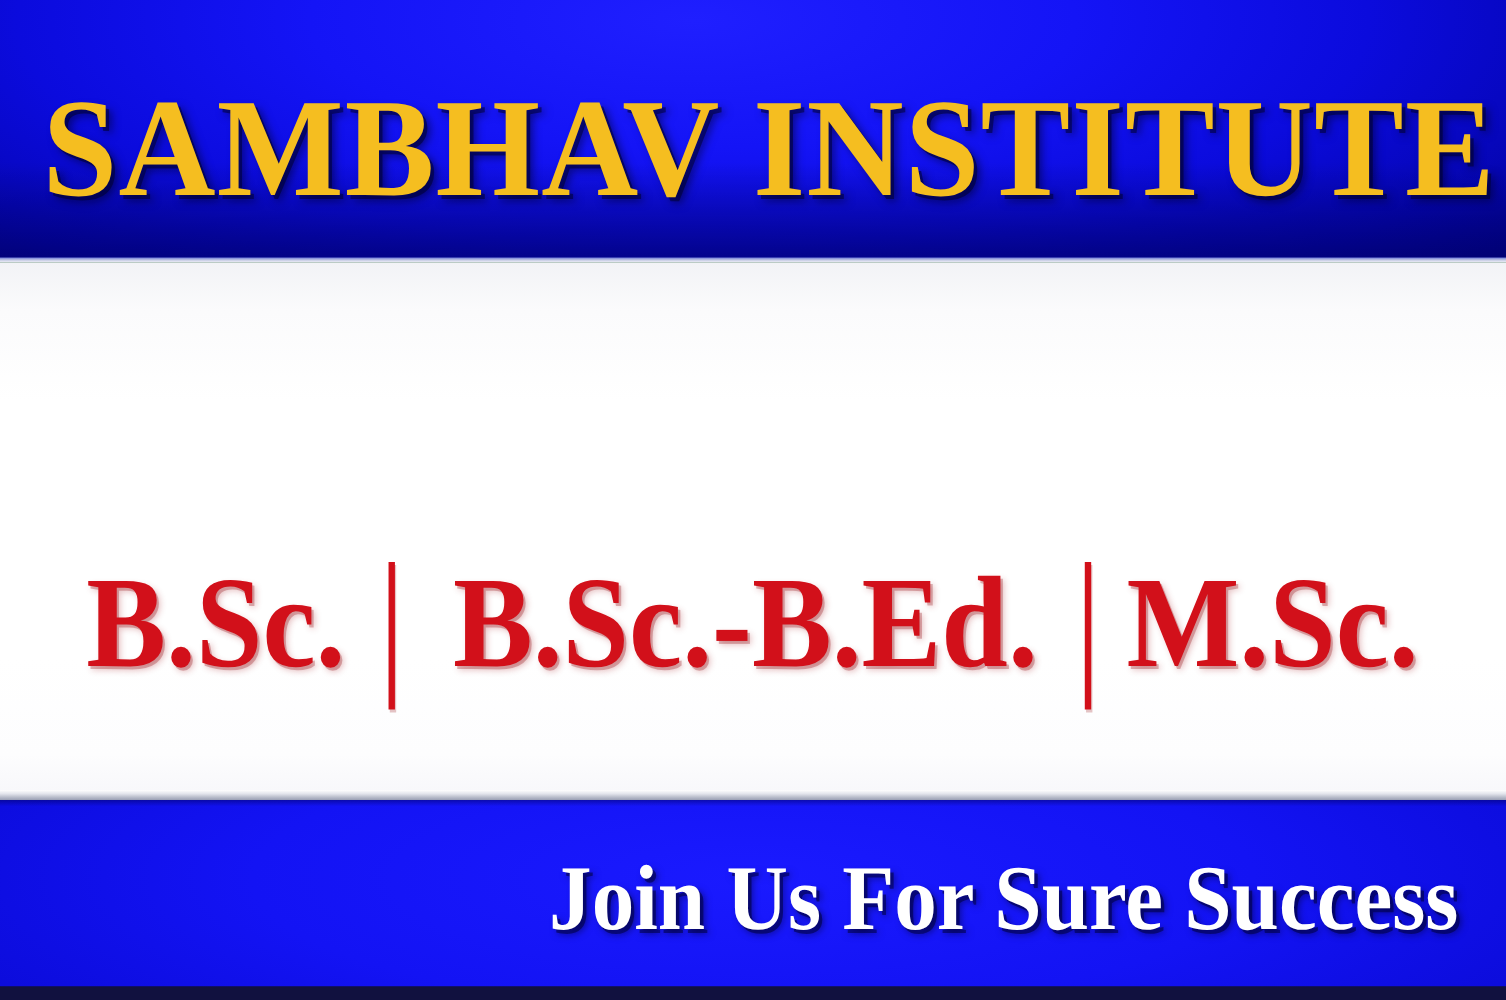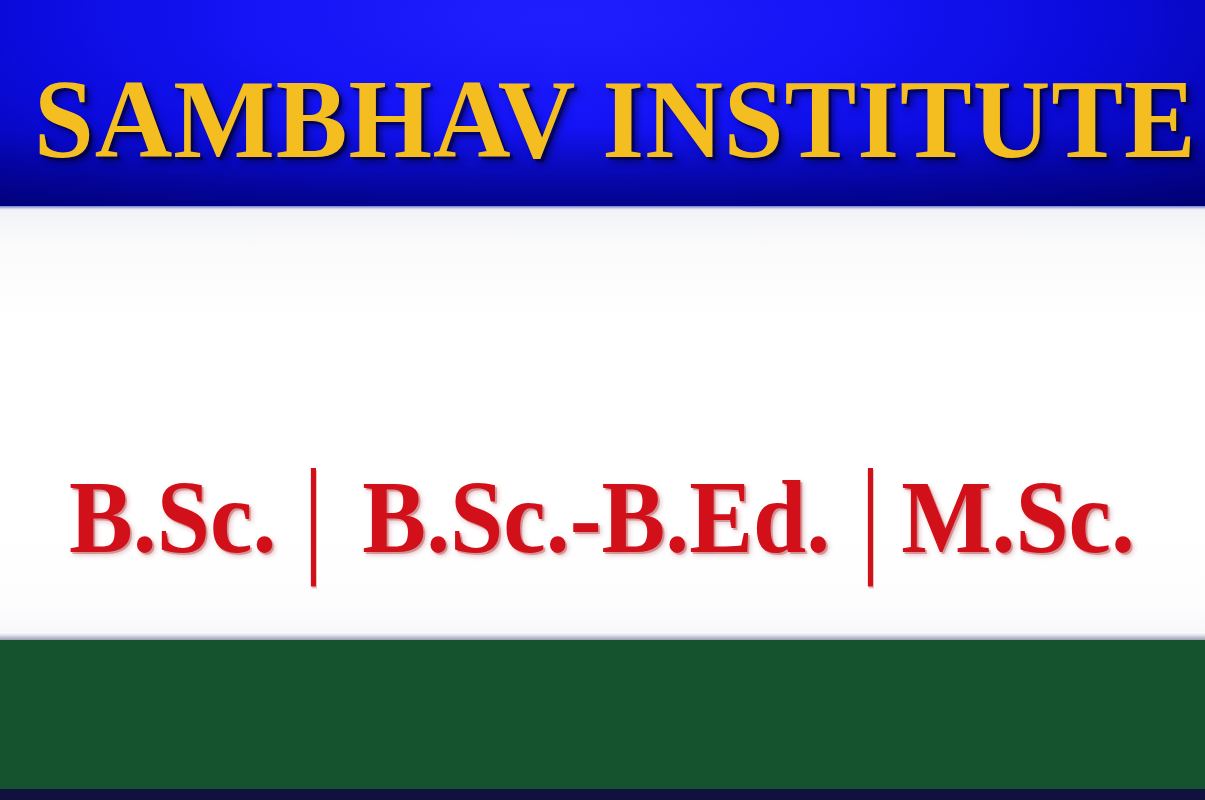--- a/index.html
+++ b/index.html
@@ -104,21 +104,21 @@
     text-align: center;
     white-space: nowrap;
     color: #D2101A;
     font-family: "Liberation Serif", "DejaVu Serif", serif;
     font-weight: 700;
     text-shadow:
        2px 2px 0 rgba(150,20,25,0.30),
        3px 3px 5px rgba(170,40,45,0.30);
   }
   #course-row-1 {
-    top: 252px;
+    top: 234px;
     font-size: 104px;
     line-height: 110px;
     letter-spacing: 0px;
   }
   .course-item {
     display: inline-block;
     transform: scaleX(0.92);
     transform-origin: center center;
   }
   .course-sep {
@@ -211,16 +211,19 @@
   <div id="courses-panel">
 
     <div class="course-row" id="course-row-1">
       <span class="course-item">B.Sc.</span><span class="course-sep">|</span><span class="course-item">B.Sc.-B.Ed.</span><span class="course-sep tight">|</span><span class="course-item">M.Sc.</span>
     </div>
 
   </div>
 
   <div id="panel-divider"></div>
 
+  <div id="tagline-band">
+    <div id="tagline">Join Us For Sure Success</div>
+  </div>
 
   <div id="footer-strip"></div>
 
 </div>
 
 </body></html>

